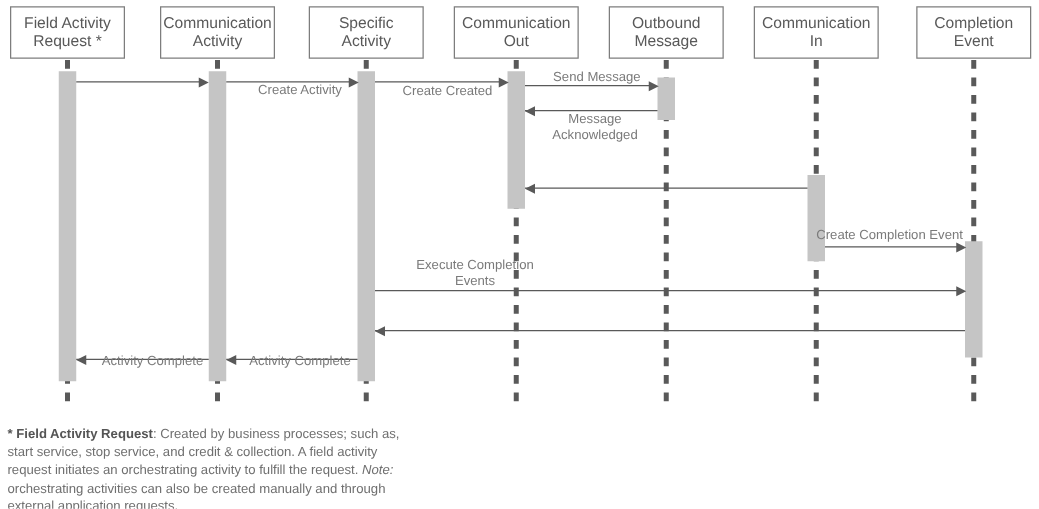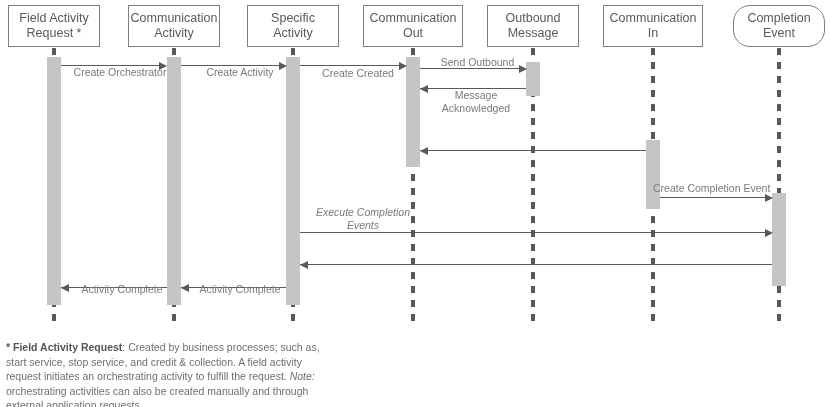--- a/index.html
+++ b/index.html
@@ -120,21 +120,21 @@
       <span class="ttl">Outbound</span>
       <span class="ttl">Message</span>
     </span>
   </div>
   <div class="lifeline-head" style="left:603px; top:5px; width:100px; height:42px;">
     <span>
       <span class="ttl">Communication</span>
       <span class="ttl">In</span>
     </span>
   </div>
-  <div class="lifeline-head" style="left:733px; top:5px; width:92px; height:42px;border-radius:17px;">
+  <div class="lifeline-head" style="left:733px; top:5px; width:92px; height:42px;">
     <span>
       <span class="ttl">Completion</span>
       <span class="ttl">Event</span>
     </span>
   </div>
 
   <div class="lifeline-line" style="left:52px; top:48px; height:278px;"></div>
   <div class="lifeline-line" style="left:172px; top:48px; height:278px;"></div>
   <div class="lifeline-line" style="left:291px; top:48px; height:278px;"></div>
   <div class="lifeline-line" style="left:411px; top:48px; height:278px;"></div>
@@ -145,49 +145,48 @@
   <div class="activation" style="left:47px; top:57px; height:248px;"></div>
   <div class="activation" style="left:167px; top:57px; height:248px;"></div>
   <div class="activation" style="left:286px; top:57px; height:248px;"></div>
   <div class="activation" style="left:406px; top:57px; height:110px;"></div>
   <div class="activation" style="left:526px; top:62px; height:34px;"></div>
   <div class="activation" style="left:646px; top:140px; height:69px;"></div>
   <div class="activation" style="left:772px; top:193px; height:93px;"></div>
 
   <div class="msg-line" style="left:61px; top:65px; width:100px;"></div>
   <div class="arrow-head right" style="left:159px; top:61.5px;"></div>
-  <div class="msg-label" style="left:65px; top:66px; width:110px;">Create Orchestrator</div>
 
   <div class="msg-line" style="left:181px; top:65px; width:100px;"></div>
   <div class="arrow-head right" style="left:279px; top:61.5px;"></div>
   <div class="msg-label" style="left:190px; top:66px; width:100px;">Create Activity</div>
 
   <div class="msg-line" style="left:300px; top:65px; width:101px;"></div>
   <div class="arrow-head right" style="left:399px; top:61.5px;"></div>
   <div class="msg-label" style="left:308px; top:67px; width:100px;">Create Created</div>
 
   <div class="msg-line" style="left:420px; top:68px; width:101px;"></div>
   <div class="arrow-head right" style="left:519px; top:64.5px;"></div>
-  <div class="msg-label" style="left:425px; top:56px; width:105px;">Send Outbound</div>
+  <div class="msg-label" style="left:425px; top:56px; width:105px;">Send Message</div>
 
   <div class="msg-line" style="left:420px; top:88px; width:106px;"></div>
   <div class="arrow-head left" style="left:420px; top:84.5px;"></div>
   <div class="msg-label" style="left:418px; top:89px; width:116px;">Message
 Acknowledged</div>
 
   <div class="msg-line" style="left:420px; top:150px; width:226px;"></div>
   <div class="arrow-head left" style="left:420px; top:146.5px;"></div>
 
   <div class="msg-line" style="left:660px; top:197px; width:107px;"></div>
   <div class="arrow-head right" style="left:765px; top:193.5px;"></div>
   <div class="msg-label" style="left:653px; top:182px; width:125px; text-align:left;">Create Completion Event</div>
 
   <div class="msg-line" style="left:300px; top:232px; width:467px;"></div>
   <div class="arrow-head right" style="left:765px; top:228.5px;"></div>
-  <div class="msg-label" style="left:303px; top:206px; width:120px;font-style:italic;">Execute Completion
+  <div class="msg-label" style="left:320px; top:206px; width:120px;">Execute Completion
 Events</div>
 
   <div class="msg-line" style="left:300px; top:264px; width:472px;"></div>
   <div class="arrow-head left" style="left:300px; top:260.5px;"></div>
 
   <div class="msg-line" style="left:181px; top:287px; width:105px;"></div>
   <div class="arrow-head left" style="left:181px; top:283.5px;"></div>
   <div class="msg-label" style="left:190px; top:283px; width:100px;">Activity Complete</div>
 
   <div class="msg-line" style="left:61px; top:287px; width:106px;"></div>

